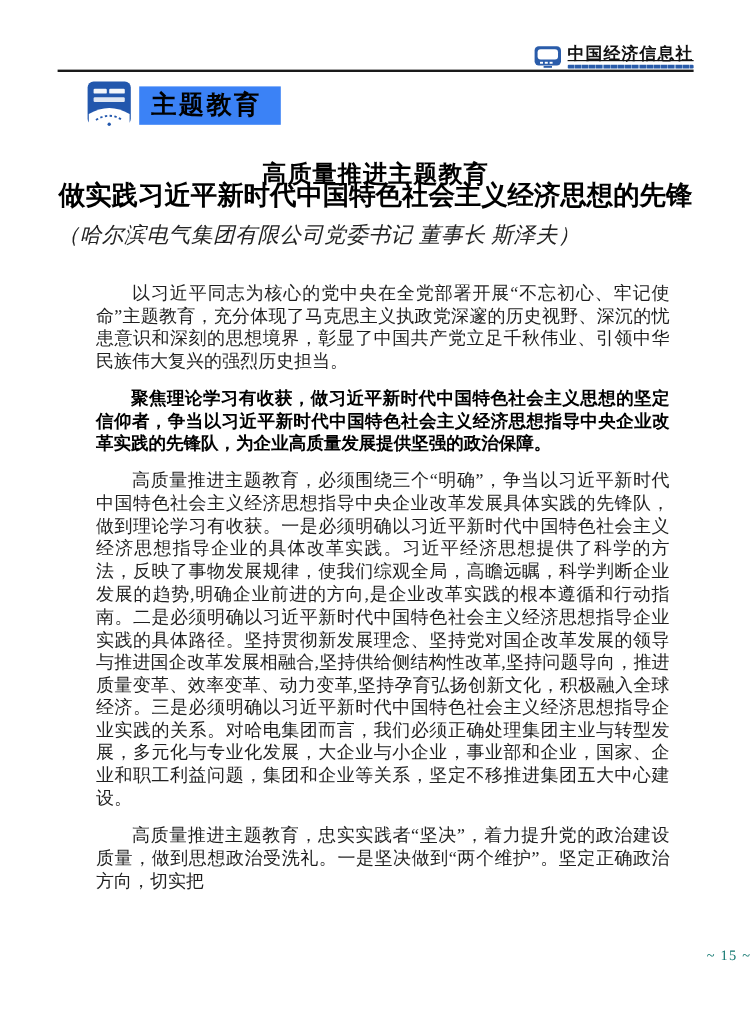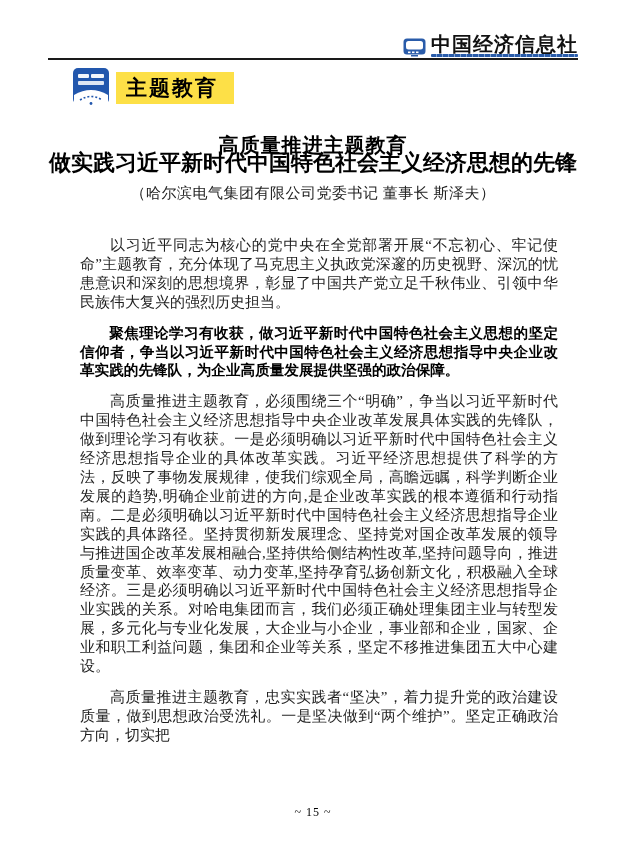--- a/index.html
+++ b/index.html
@@ -27,25 +27,26 @@
   .logo {
     display: flex;
     align-items: center;
     gap: 5px;
     padding-bottom: 1px;
   }
   .logo-text-wrap { display: flex; flex-direction: column; }
   .logo-text {
     font-family: "Liberation Sans", sans-serif;
     font-weight: bold;
-    font-size: 20px;
+    font-size: 14px;
     letter-spacing: 1px;
     color: #111;
     line-height: 15px;
     white-space: nowrap;
+    text-decoration: underline;
   }
   .logo-subtitle-bar {
     height: 3px;
     margin-top: 2px;
     background: repeating-linear-gradient(90deg, #2a5caa 0 5px, #7fa3d4 5px 6px);
     border-radius: 1px;
   }
 
   
   .badge-row {
@@ -53,21 +54,21 @@
     left: 72px; top: 67px;
     display: flex;
     align-items: center;
   }
   .badge-icon { width: 38px; height: 42px; display: block; }
   .badge-label {
     font-family: "Liberation Sans", sans-serif;
     font-weight: bold;
     font-size: 21px;
     color: #000;
-    background: #fde047;
+    background: #3b82f6;
     padding: 3px 16px 3px 10px;
     margin-left: 6px;
     letter-spacing: 2px;
     line-height: 26px;
   }
 
   
   .title1 {
     position: absolute;
     left: 48px; right: 48px; top: 116px;
@@ -84,24 +85,25 @@
     left: 20px; right: 20px; top: 148px;
     text-align: center;
     font-family: "Liberation Sans", sans-serif;
     font-weight: bold;
     font-size: 22px;
     color: #000;
   }
   .byline {
     position: absolute;
     left: 48px; right: 48px; top: 184px;
-    text-align: center;
-    font-size: 15px;
+    text-align: left;
+    font-size: 18px;
     color: #222;
     letter-spacing: 0.5px;
+    font-style: italic;
   }
 
   
   .body-text {
     position: absolute;
     left: 68px; top: 224px;
     width: 502px;
     font-size: 15px;
     line-height: 18.9px;
     text-align: justify;
@@ -115,26 +117,25 @@
     font-weight: bold;
     color: #000;
     font-family: "Liberation Sans", sans-serif;
     font-size: 14.6px;
   }
 
   
   .footer {
     position: absolute;
     left: 0; right: 0; top: 789px;
-    text-align: center;
+    text-align: right;
     font-size: 12px;
-    color: #000000;
+    color: #0f766e;
     font-family: "Liberation Serif", serif;
     letter-spacing: 1px;
-    margin-top: 16px;
   }
 </style>
 </head>
 <body>
 
 <div class="page">
 
   <div class="header">
     <div class="logo">
       <span style="display:block;width:23px;height:19px;">

